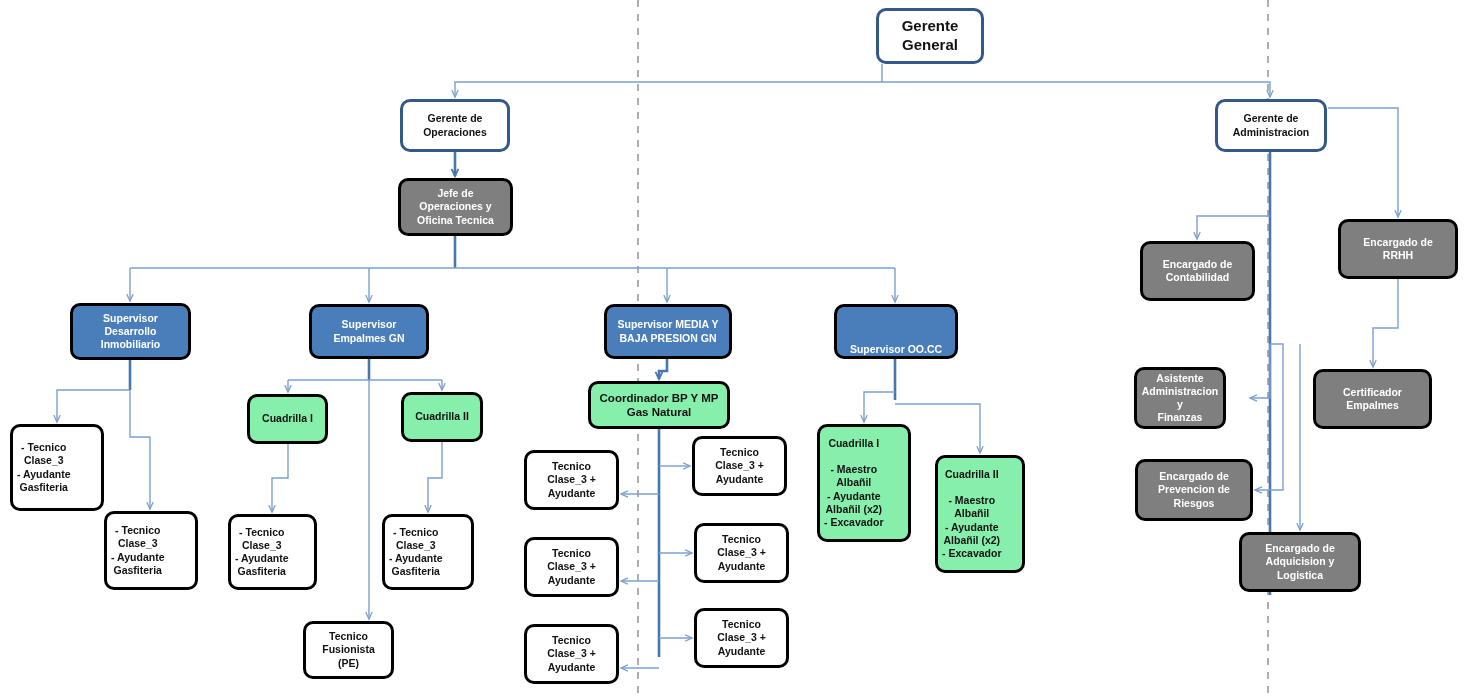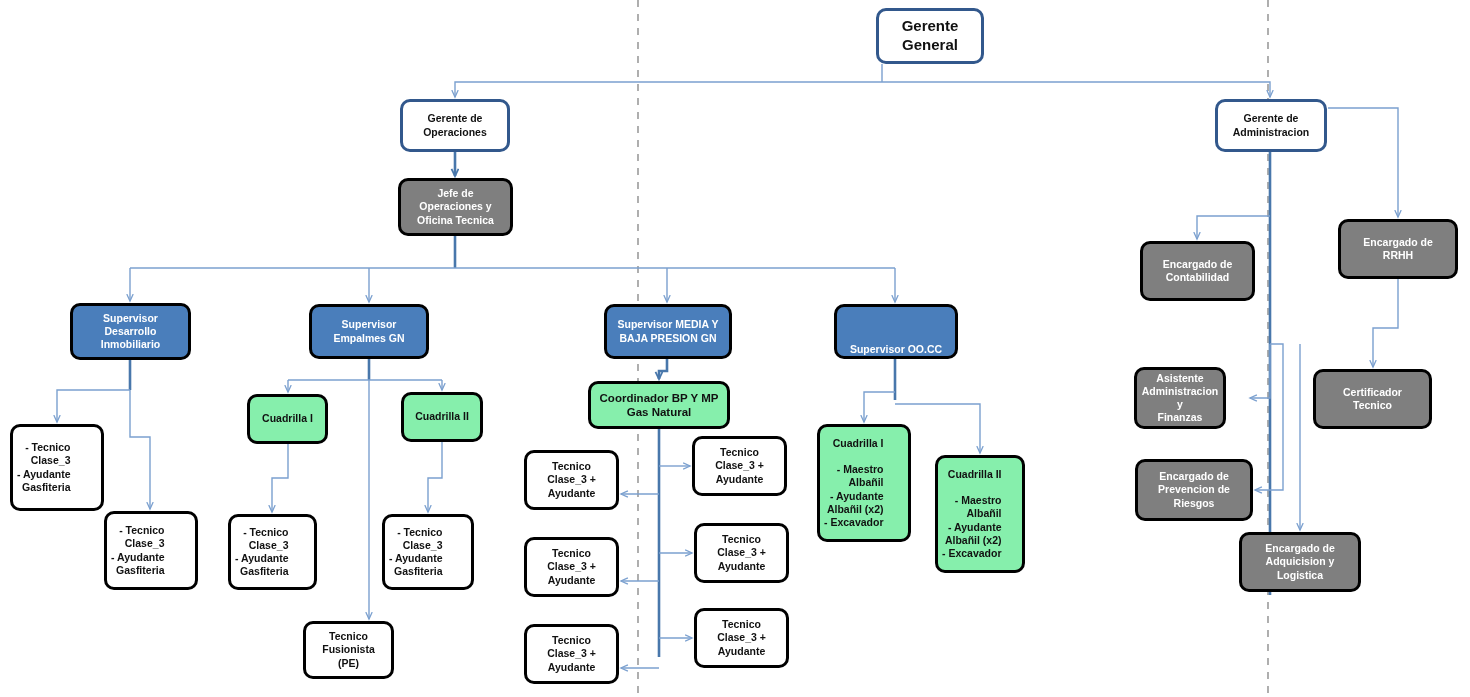--- a/index.html
+++ b/index.html
@@ -74,21 +74,21 @@
     font-weight: bold;
   }
   .style-white {
     background: #ffffff;
     border: 3px solid #000000;
     color: #111111;
     font-weight: bold;
     justify-content: center;
   }
   .align-left .node-label {
-    text-align: right;
+    text-align: center;
   }
   .align-left {
     justify-content: flex-start;
   }
 </style>
 </head>
 <body>
 
 <div id="chart-root">
 
@@ -276,21 +276,21 @@
         <span class="node-label">Encargado de
 RRHH</span>
       </div>
       <div class="node style-dark-gray" style="left: 1134px; top: 367px; width: 92px; height: 62px; font-size: 10.5px;">
         <span class="node-label">Asistente
 Administracion y
 Finanzas</span>
       </div>
       <div class="node style-dark-gray" style="left: 1313px; top: 369px; width: 119px; height: 60px; font-size: 10.5px;">
         <span class="node-label">Certificador
-Tecnico</span>
+Empalmes</span>
       </div>
       <div class="node style-dark-gray" style="left: 1135px; top: 459px; width: 118px; height: 62px; font-size: 10.5px;">
         <span class="node-label">Encargado de
 Prevencion de
 Riesgos</span>
       </div>
       <div class="node style-dark-gray" style="left: 1239px; top: 532px; width: 122px; height: 60px; font-size: 10.5px;">
         <span class="node-label">Encargado de
 Adquicision y
 Logistica</span>

